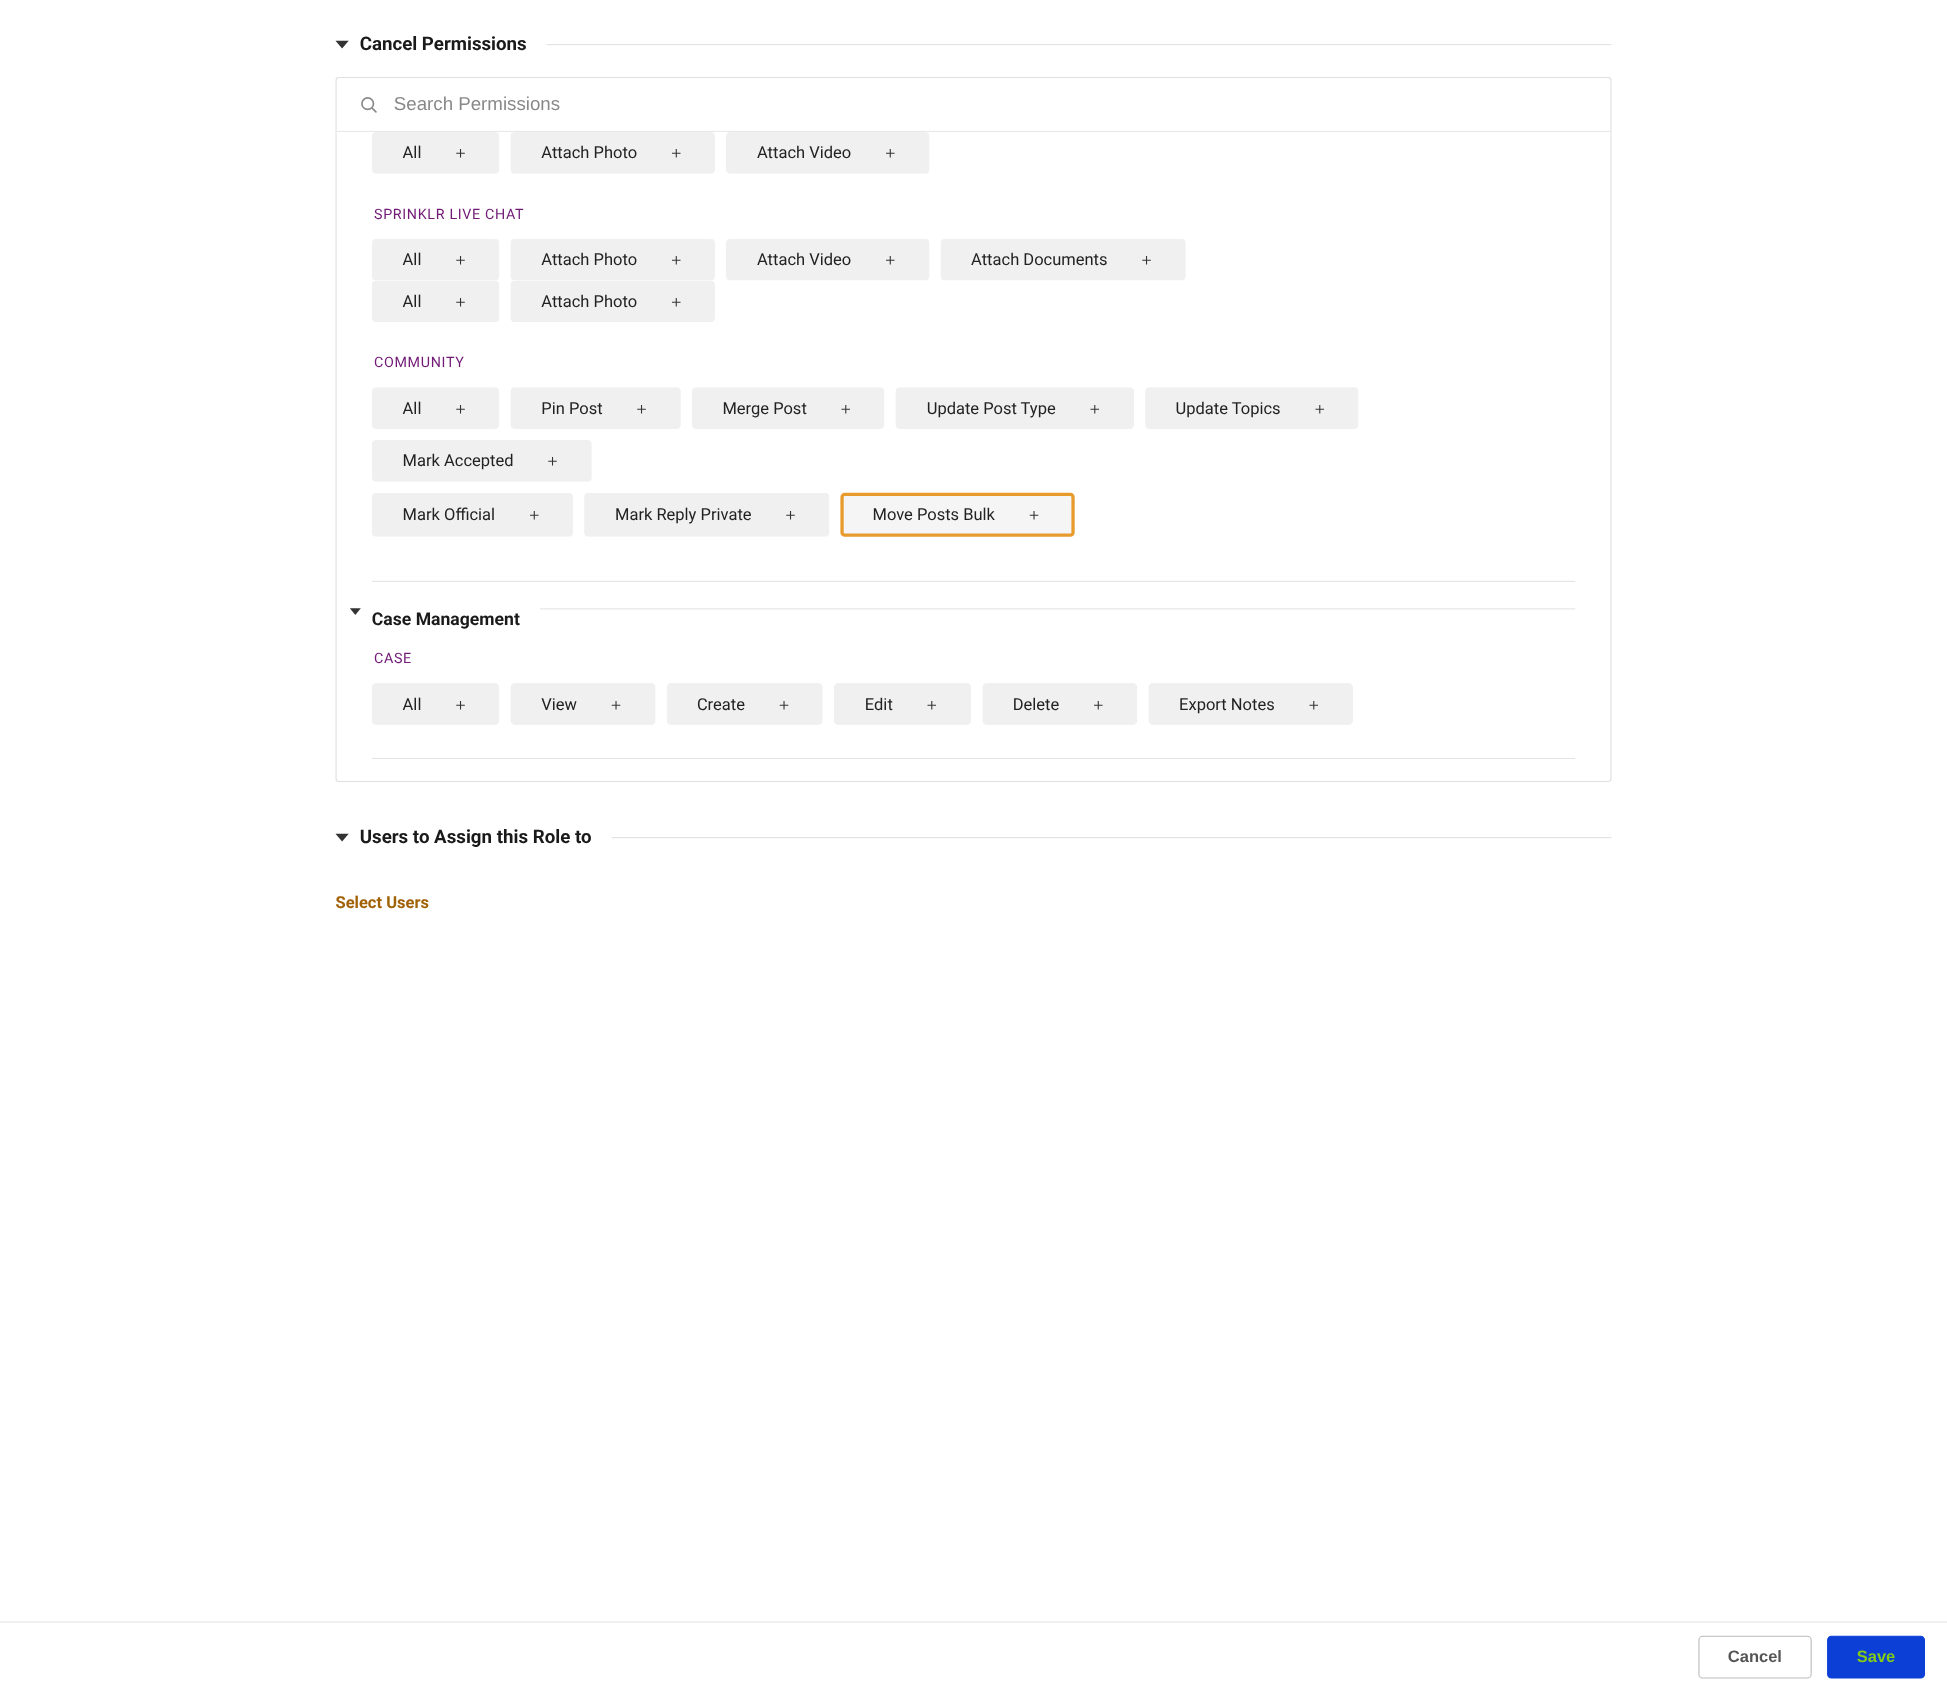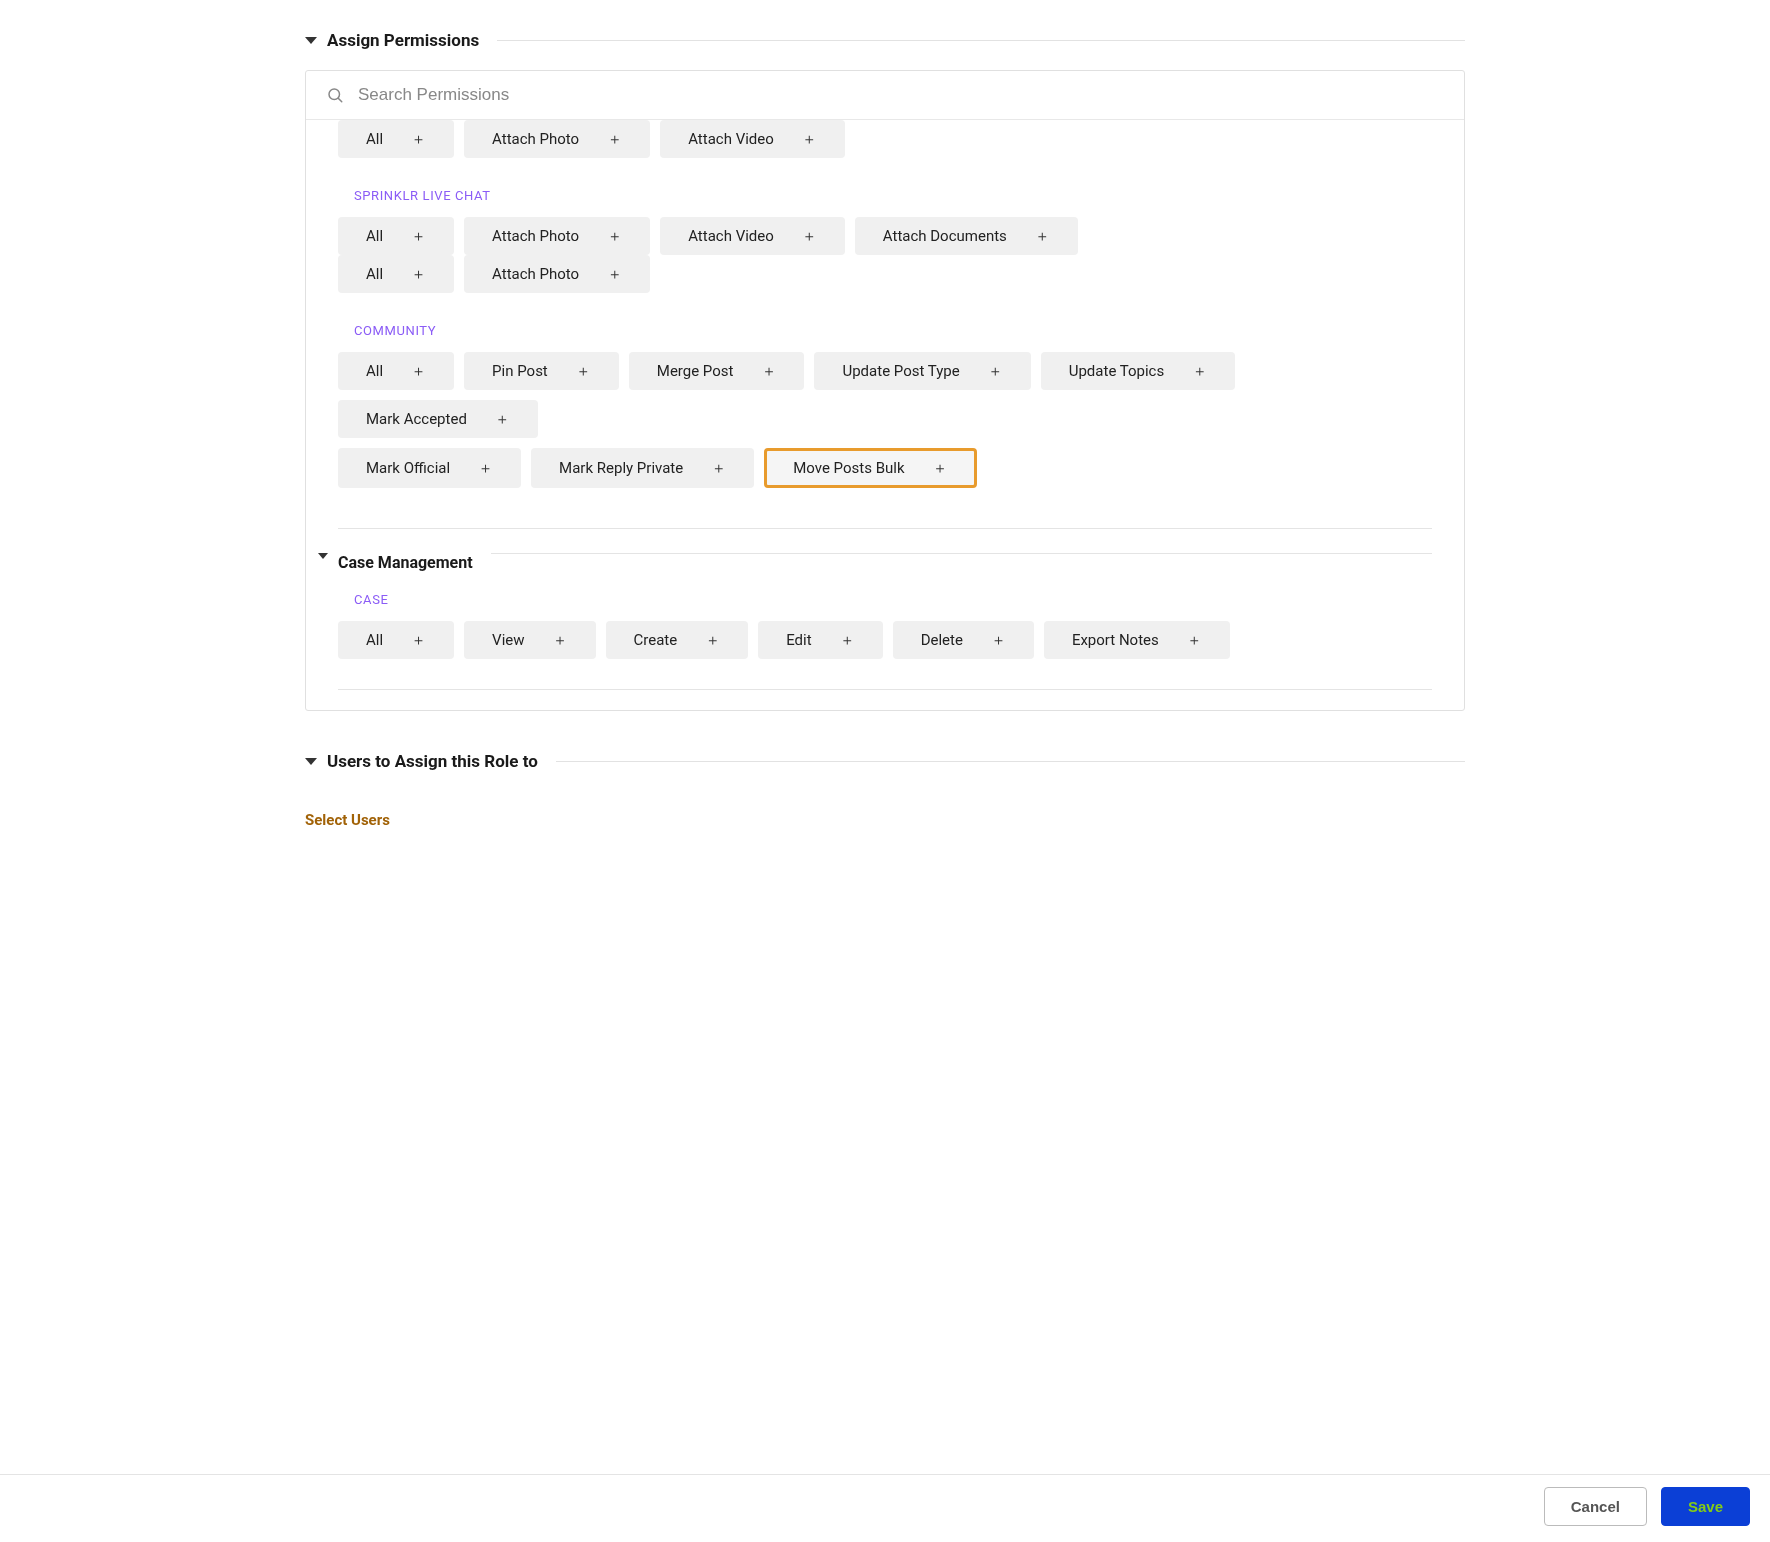--- a/index.html
+++ b/index.html
@@ -60,23 +60,23 @@
     width: 100%;
     background: transparent;
   }
   .search-row input::placeholder { color: #888; }
   .perm-body {
     padding: 0 32px 20px 32px;
   }
   .group-label {
     font-size: 13px;
     letter-spacing: 0.6px;
-    color: #8b5cf6;
+    color: #701a75;
     text-transform: uppercase;
-    margin: 30px 0 14px 16px;
+    margin: 30px 0 14px 2px;
   }
   .chips {
     display: flex;
     flex-wrap: wrap;
     gap: 10px;
   }
   .chip {
     display: inline-flex;
     align-items: center;
     gap: 28px;
@@ -161,21 +161,21 @@
     border: 1px solid #0b3fd6;
   }
 </style>
 </head>
 <body>
 
 <div class="page">
 
   <div class="section-header">
     <span class="caret"></span>
-    <span class="title">Assign Permissions</span>
+    <span class="title">Cancel Permissions</span>
     <span class="line"></span>
   </div>
 
   <div class="perm-container">
 
     <div class="search-row">
       <svg width="18" height="18" viewBox="0 0 24 24" fill="none" stroke="#888" stroke-width="2" stroke-linecap="round" stroke-linejoin="round">
           <circle cx="11" cy="11" r="7"></circle>
           <line x1="21" y1="21" x2="16.65" y2="16.65"></line>
         </svg>

